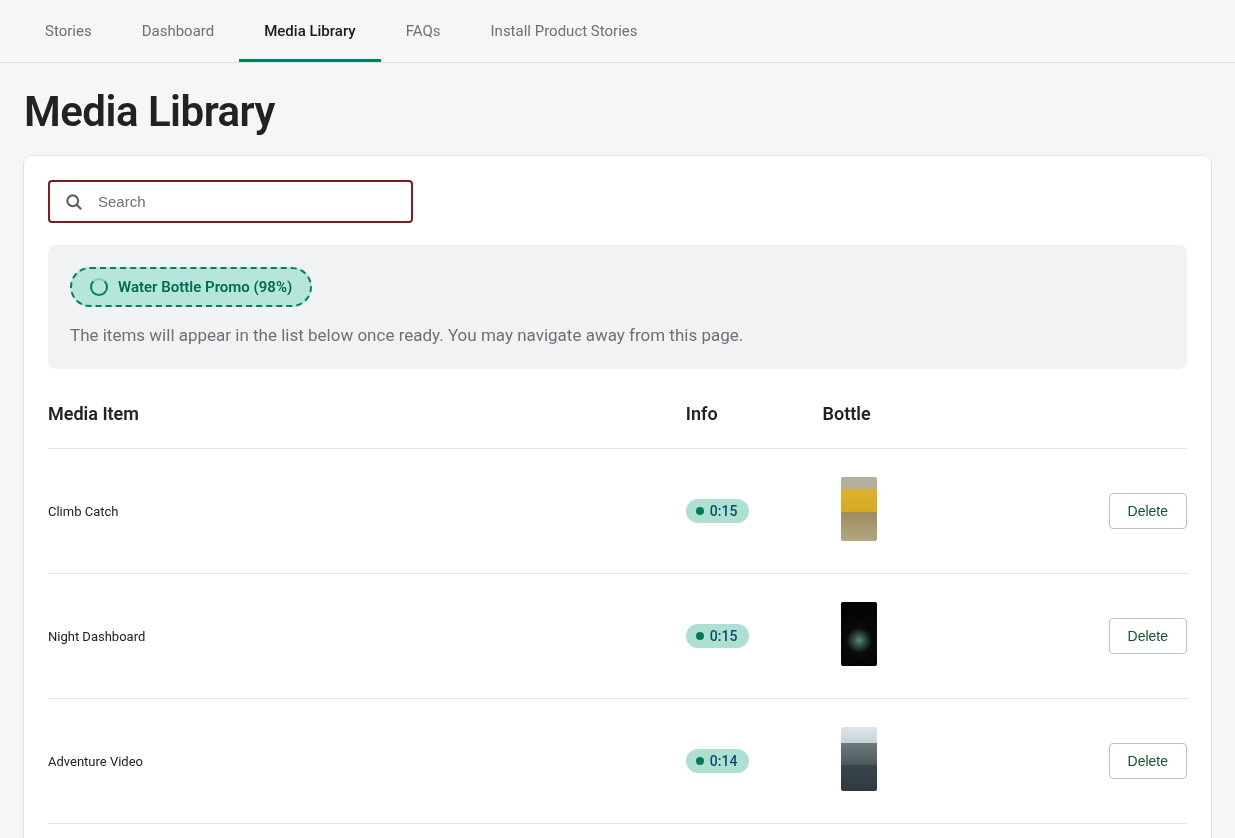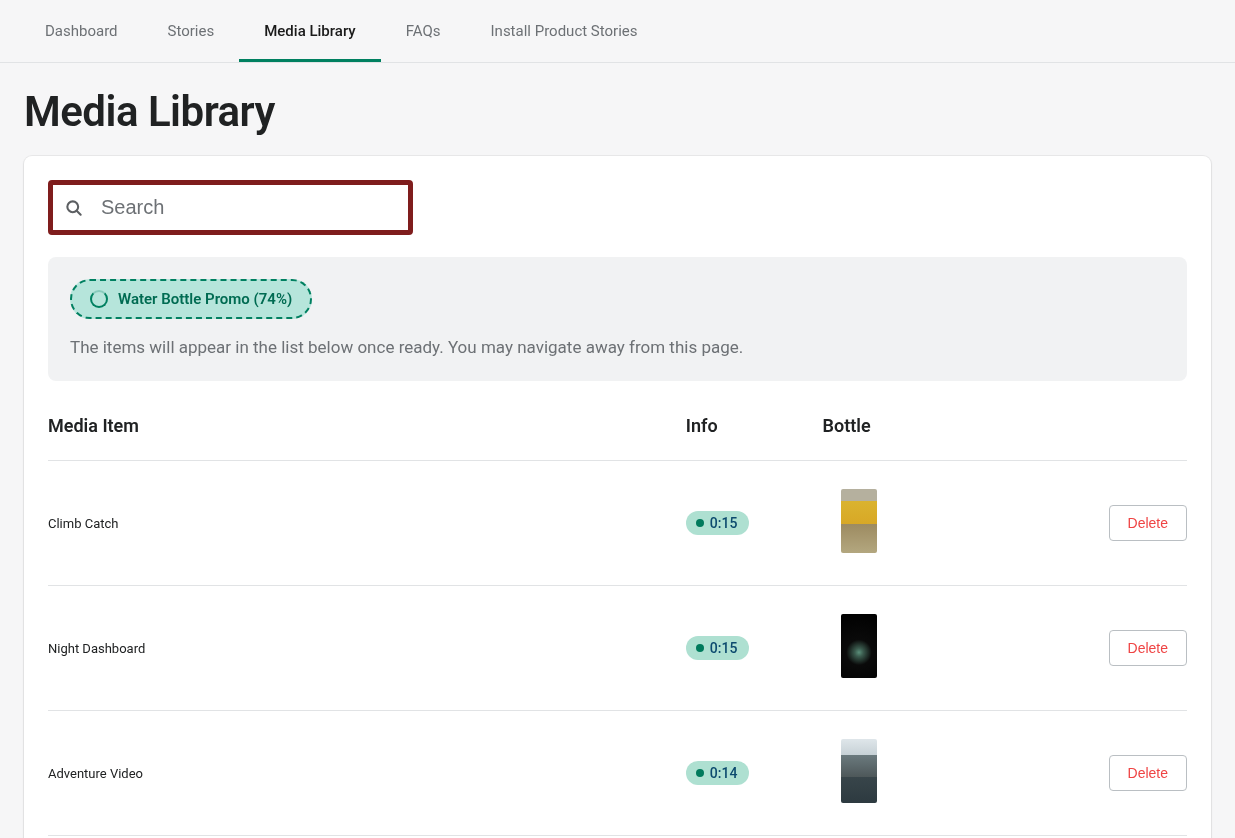--- a/index.html
+++ b/index.html
@@ -72,23 +72,23 @@
       left: 16px;
       top: 50%;
       transform: translateY(-50%);
       color: #5c5f62;
       display: flex;
       align-items: center;
     }
     .search-input {
       width: 100%;
       padding: 11px 14px 11px 48px;
-      border: 5px solid #7f1d1d;
+      border: 2px solid #7f1d1d;
       border-radius: 4px;
-      font-size: 20px;
+      font-size: 15px;
       color: #202223;
       background: #fff;
     }
     .search-input::placeholder {
       color: #6d7175;
     }
     .upload-btn {
       background: #008060;
       color: #fff;
       border: none;
@@ -194,35 +194,35 @@
     }
     .thumb-2 {
       background: radial-gradient(circle at 50% 60%, #5a8f7a 0%, #3a5a4d 10%, #0a0a0a 30%, #000 100%);
       background-color: #000;
     }
     .thumb-3 {
       background: linear-gradient(to bottom, #dfe6ea 0%, #c7d1d6 25%, #6b7a7e 25%, #4d5759 60%, #38454a 60%, #2d3a40 100%);
     }
     .delete-btn {
       background: #fff;
-      color: #ef4444;
+      color: #14532d;
       border: 1px solid #babfc3;
       padding: 9px 18px;
       font-size: 14px;
       font-weight: 500;
       border-radius: 4px;
       cursor: pointer;
     }
   </style>
 </head>
 <body>
 
 <nav class="topnav">
+  <div class="topnav-item">Stories</div>
   <div class="topnav-item">Dashboard</div>
-  <div class="topnav-item">Stories</div>
   <div class="topnav-item active">Media Library</div>
   <div class="topnav-item">FAQs</div>
   <div class="topnav-item">Install Product Stories</div>
 </nav>
 
 <div class="page-content">
   <h1 class="page-title">Media Library</h1>
 
   <div class="card">
 
@@ -234,21 +234,21 @@
             <line x1="20" y1="20" x2="15.5" y2="15.5"></line>
           </svg>
         </span>
         <input type="text" class="search-input" placeholder="Search" style="">
       </div>
     </div>
 
     <div class="processing-banner">
       <div class="processing-pill">
         <span class="spinner"></span>
-        <span class="processing-label">Water Bottle Promo (74%)</span>
+        <span class="processing-label">Water Bottle Promo (98%)</span>
       </div>
       <div class="processing-note">The items will appear in the list below once ready. You may navigate away from this page.</div>
     </div>
 
     <table class="media-table">
       <thead>
         <tr>
           <th class="col-name">Media Item</th>
           <th class="col-info">Info</th>
           <th class="col-preview">Bottle</th>

